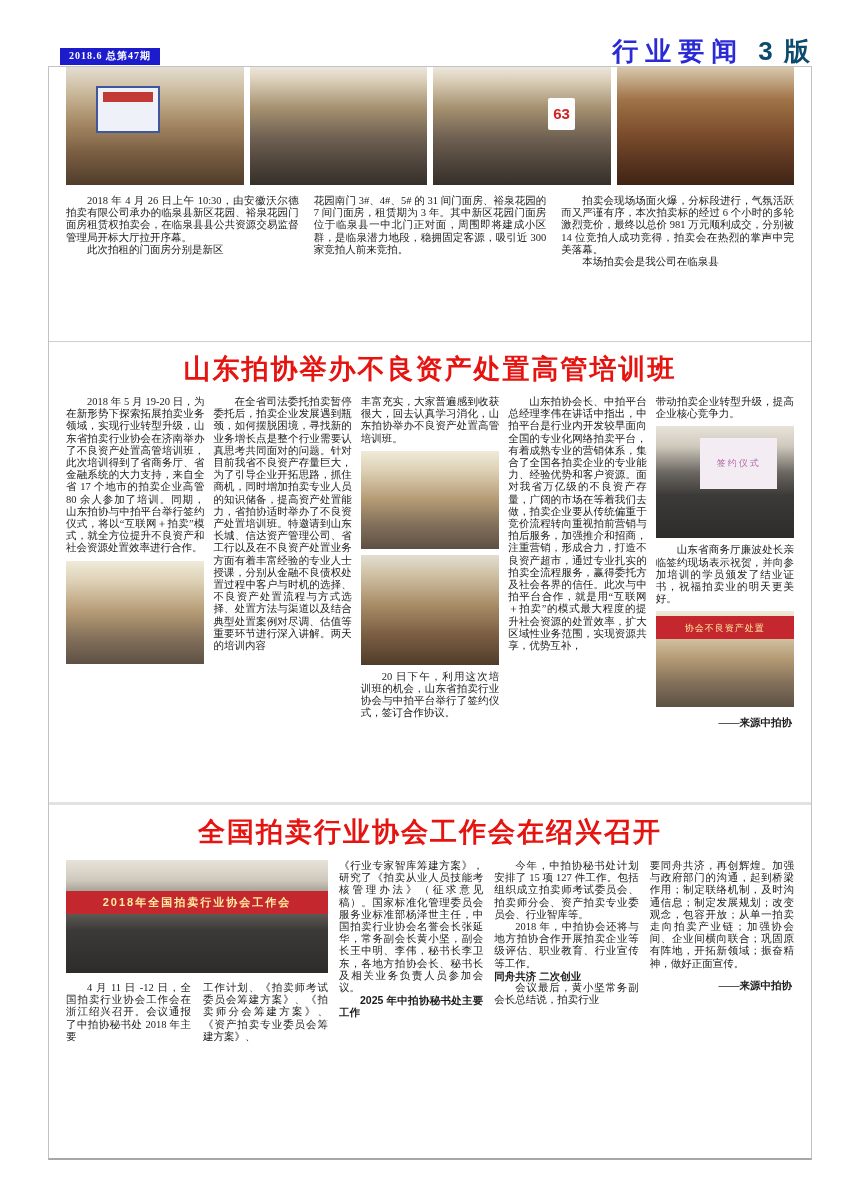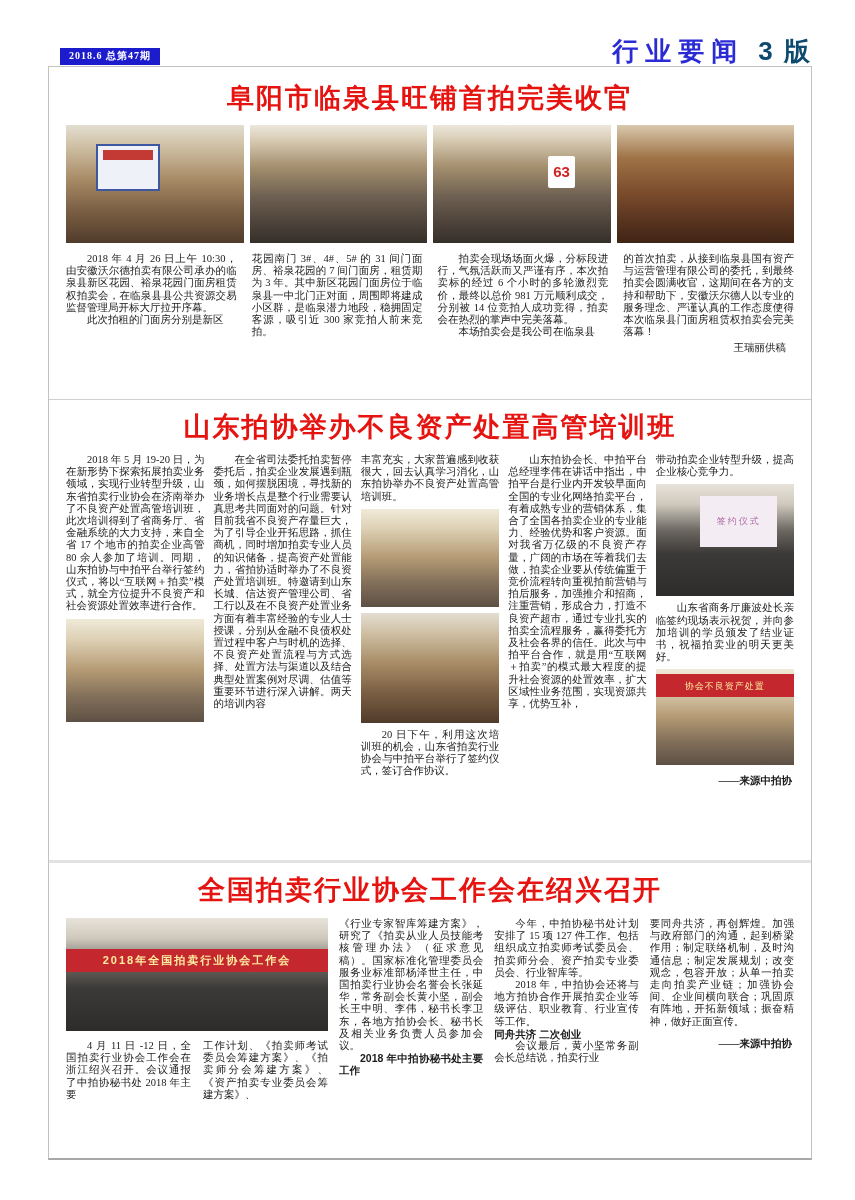--- a/index.html
+++ b/index.html
@@ -94,21 +94,20 @@
 
   <div class="masthead">
     <div class="edition-box">2018.6 总第47期</div>
     <div class="masthead-right">
       <span class="section-name">行业要闻</span><span class="page-num">3 版</span>
     </div>
   </div>
 
   <div class="frame">
 
-    <h1 class="headline hl-1">阜阳市临泉县旺铺首拍完美收官</h1>
 
     <div class="photo-row">
       <div class="photo ph-room">
         <div class="screen"></div>
       </div>
       <div class="photo ph-crowd"></div>
       <div class="photo ph-crowd">
         <div class="paddle">63</div>
       </div>
       <div class="photo ph-podium"></div>
@@ -118,24 +117,20 @@
       <div class="col">
         <p class="indent">2018 年 4 月 26 日上午 10:30，由安徽沃尔德拍卖有限公司承办的临泉县新区花园、裕泉花园门面房租赁权拍卖会，在临泉县县公共资源交易监督管理局开标大厅拉开序幕。</p>
         <p class="indent">此次拍租的门面房分别是新区</p>
       </div>
       <div class="col">
         <p>花园南门 3#、4#、5# 的 31 间门面房、裕泉花园的 7 间门面房，租赁期为 3 年。其中新区花园门面房位于临泉县一中北门正对面，周围即将建成小区群，是临泉潜力地段，稳拥固定客源，吸引近 300 家竞拍人前来竞拍。</p>
       </div>
       <div class="col">
         <p class="indent">拍卖会现场场面火爆，分标段进行，气氛活跃而又严谨有序，本次拍卖标的经过 6 个小时的多轮激烈竞价，最终以总价 981 万元顺利成交，分别被 14 位竞拍人成功竞得，拍卖会在热烈的掌声中完美落幕。</p>
         <p class="indent">本场拍卖会是我公司在临泉县</p>
-      </div>
-      <div class="col">
-        <p>的首次拍卖，从接到临泉县国有资产与运营管理有限公司的委托，到最终拍卖会圆满收官，这期间在各方的支持和帮助下，安徽沃尔德人以专业的服务理念、严谨认真的工作态度使得本次临泉县门面房租赁权拍卖会完美落幕！</p>
-        <p class="byline">王瑞丽供稿</p>
       </div>
     </div>
 
     <div class="divider"></div>
 
     <h1 class="headline hl-2">山东拍协举办不良资产处置高管培训班</h1>
 
     <div class="cols cols-5">
       <div class="col">
         <p class="indent">2018 年 5 月 19-20 日，为在新形势下探索拓展拍卖业务领域，实现行业转型升级，山东省拍卖行业协会在济南举办了不良资产处置高管培训班，此次培训得到了省商务厅、省金融系统的大力支持，来自全省 17 个地市的拍卖企业高管 80 余人参加了培训。同期，山东拍协与中拍平台举行签约仪式，将以“互联网＋拍卖”模式，就全方位提升不良资产和社会资源处置效率进行合作。</p>
@@ -179,21 +174,21 @@
           <div class="col">
             <p class="indent">4 月 11 日 -12 日，全国拍卖行业协会工作会在浙江绍兴召开。会议通报了中拍协秘书处 2018 年主要</p>
           </div>
           <div class="col">
             <p>工作计划、《拍卖师考试委员会筹建方案》、《拍卖师分会筹建方案》、《资产拍卖专业委员会筹建方案》、</p>
           </div>
         </div>
       </div>
       <div class="col">
         <p>《行业专家智库筹建方案》，研究了《拍卖从业人员技能考核管理办法》（征求意见稿）。国家标准化管理委员会服务业标准部杨泽世主任，中国拍卖行业协会名誉会长张延华，常务副会长黄小坚，副会长王中明、李伟，秘书长李卫东，各地方拍协会长、秘书长及相关业务负责人员参加会议。</p>
-        <p class="indent h-bold">2018 年中拍协秘书处主要工作</p>
+        <p class="indent h-bold">2025 年中拍协秘书处主要工作</p>
       </div>
       <div class="col">
         <p class="indent">今年，中拍协秘书处计划安排了 15 项 127 件工作。包括组织成立拍卖师考试委员会、拍卖师分会、资产拍卖专业委员会、行业智库等。</p>
         <p class="indent">2018 年，中拍协会还将与地方拍协合作开展拍卖企业等级评估、职业教育、行业宣传等工作。</p>
         <p class="h-bold h-center">同舟共济 二次创业</p>
         <p class="indent">会议最后，黄小坚常务副会长总结说，拍卖行业</p>
       </div>
       <div class="col">
         <p>要同舟共济，再创辉煌。加强与政府部门的沟通，起到桥梁作用；制定联络机制，及时沟通信息；制定发展规划；改变观念，包容开放；从单一拍卖走向拍卖产业链；加强协会间、企业间横向联合；巩固原有阵地，开拓新领域；振奋精神，做好正面宣传。</p>
         <p class="source">——来源中拍协</p>

